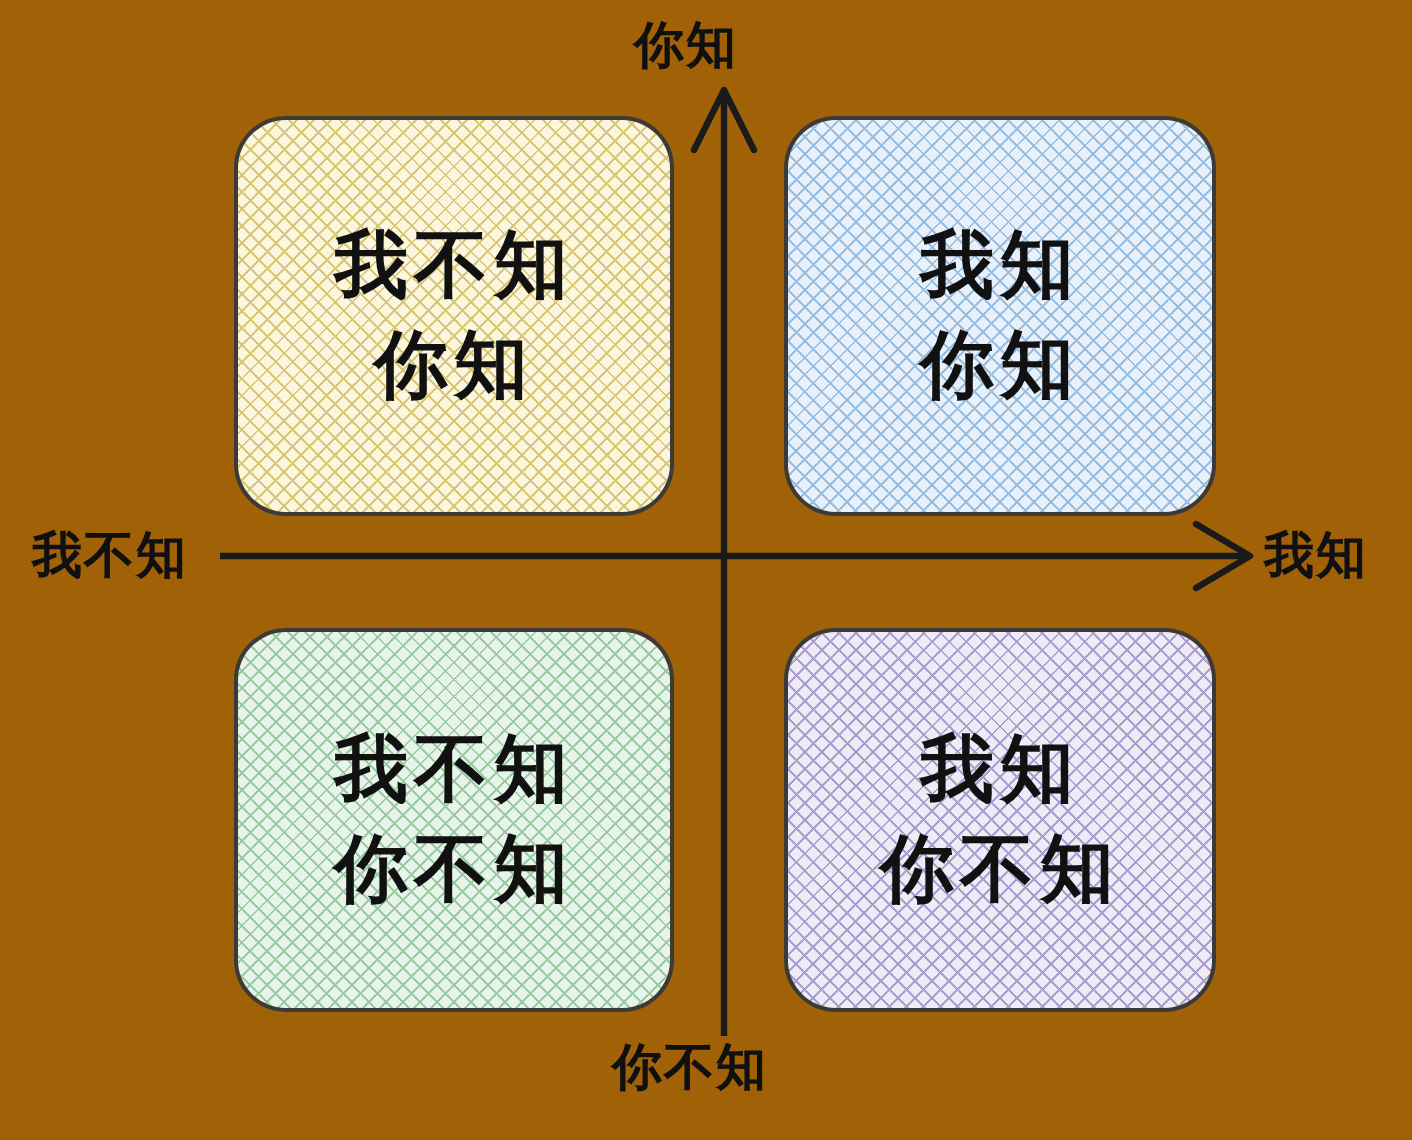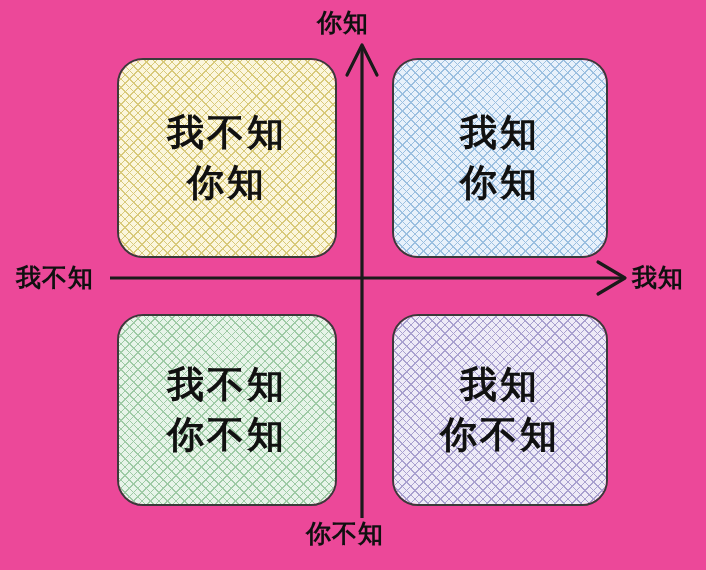--- a/index.html
+++ b/index.html
@@ -103,21 +103,21 @@
     z-index: 1;
     display: flex;
     flex-direction: column;
     align-items: center;
     justify-content: center;
   }
 </style>
 </head>
 <body>
 
-<div id="canvas" style="background: #ec4899;">
+<div id="canvas" style="background: #a16207;">
 
   <svg class="axis-svg" viewBox="0 0 706 570" xmlns="http://www.w3.org/2000/svg">
 
     <line x1="110" y1="278" x2="622" y2="278" stroke="#1a1a1a" stroke-width="3.2" stroke-linecap="butt"></line>
 
     <polyline points="598,262 625,278 598,294" fill="none" stroke="#1a1a1a" stroke-width="3.2" stroke-linecap="round" stroke-linejoin="round"></polyline>
 
     <line x1="362" y1="48" x2="362" y2="518" stroke="#1a1a1a" stroke-width="3.2" stroke-linecap="butt"></line>
 
     <polyline points="347,75 362,45 377,75" fill="none" stroke="#1a1a1a" stroke-width="3.2" stroke-linecap="round" stroke-linejoin="round"></polyline>

